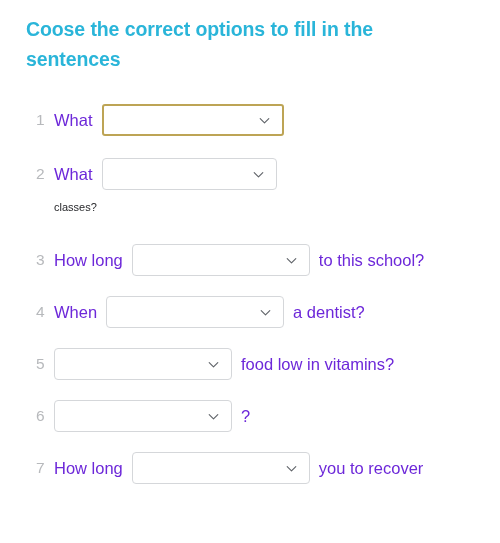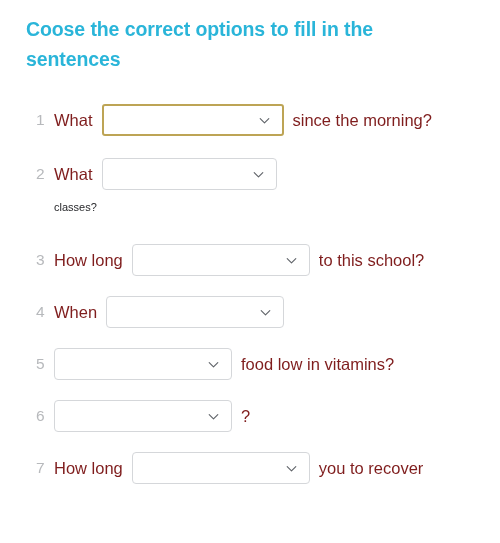--- a/index.html
+++ b/index.html
@@ -66,21 +66,21 @@
     min-width: 0;
   }
 
   .q-line {
     display: flex;
     align-items: center;
     flex-wrap: wrap;
   }
 
   .q-text {
-    color: #7f1d1d;
+    color: #6d28d9;
     font-size: 16.5px;
     line-height: 40px;
     white-space: pre;
   }
 
   .q-text.lead {
     margin-right: 9px;
   }
 
   .q-text.trail {
@@ -175,21 +175,20 @@
         <div class="q-line">
           <span class="q-text lead">What</span>
           <span class="sel focused">
             <span class="sel-value"></span>
             <span class="chev">
               <svg width="13" height="13" viewBox="0 0 13 13">
                   <path d="M2.2 4.6 L6.5 8.9 L10.8 4.6" fill="none" stroke="#5f6368" stroke-width="1.1" stroke-linecap="round" stroke-linejoin="round"></path>
                 </svg>
             </span>
           </span>
-          <span class="q-text trail">since the morning?</span>
         </div>
       </div>
     </div>
 
     <div class="q-row row2">
       <div class="q-num">2</div>
       <div class="q-body">
         <div class="q-line">
           <span class="q-text lead">What</span>
           <span class="sel">
@@ -229,20 +228,21 @@
         <div class="q-line">
           <span class="q-text lead">When</span>
           <span class="sel">
             <span class="sel-value"></span>
             <span class="chev">
               <svg width="13" height="13" viewBox="0 0 13 13">
                   <path d="M2.2 4.6 L6.5 8.9 L10.8 4.6" fill="none" stroke="#5f6368" stroke-width="1.1" stroke-linecap="round" stroke-linejoin="round"></path>
                 </svg>
             </span>
           </span>
+          <span class="q-text trail">a dentist?</span>
         </div>
       </div>
     </div>
 
     <div class="q-row row5">
       <div class="q-num">5</div>
       <div class="q-body">
         <div class="q-line">
           <span class="sel">
             <span class="sel-value"></span>

